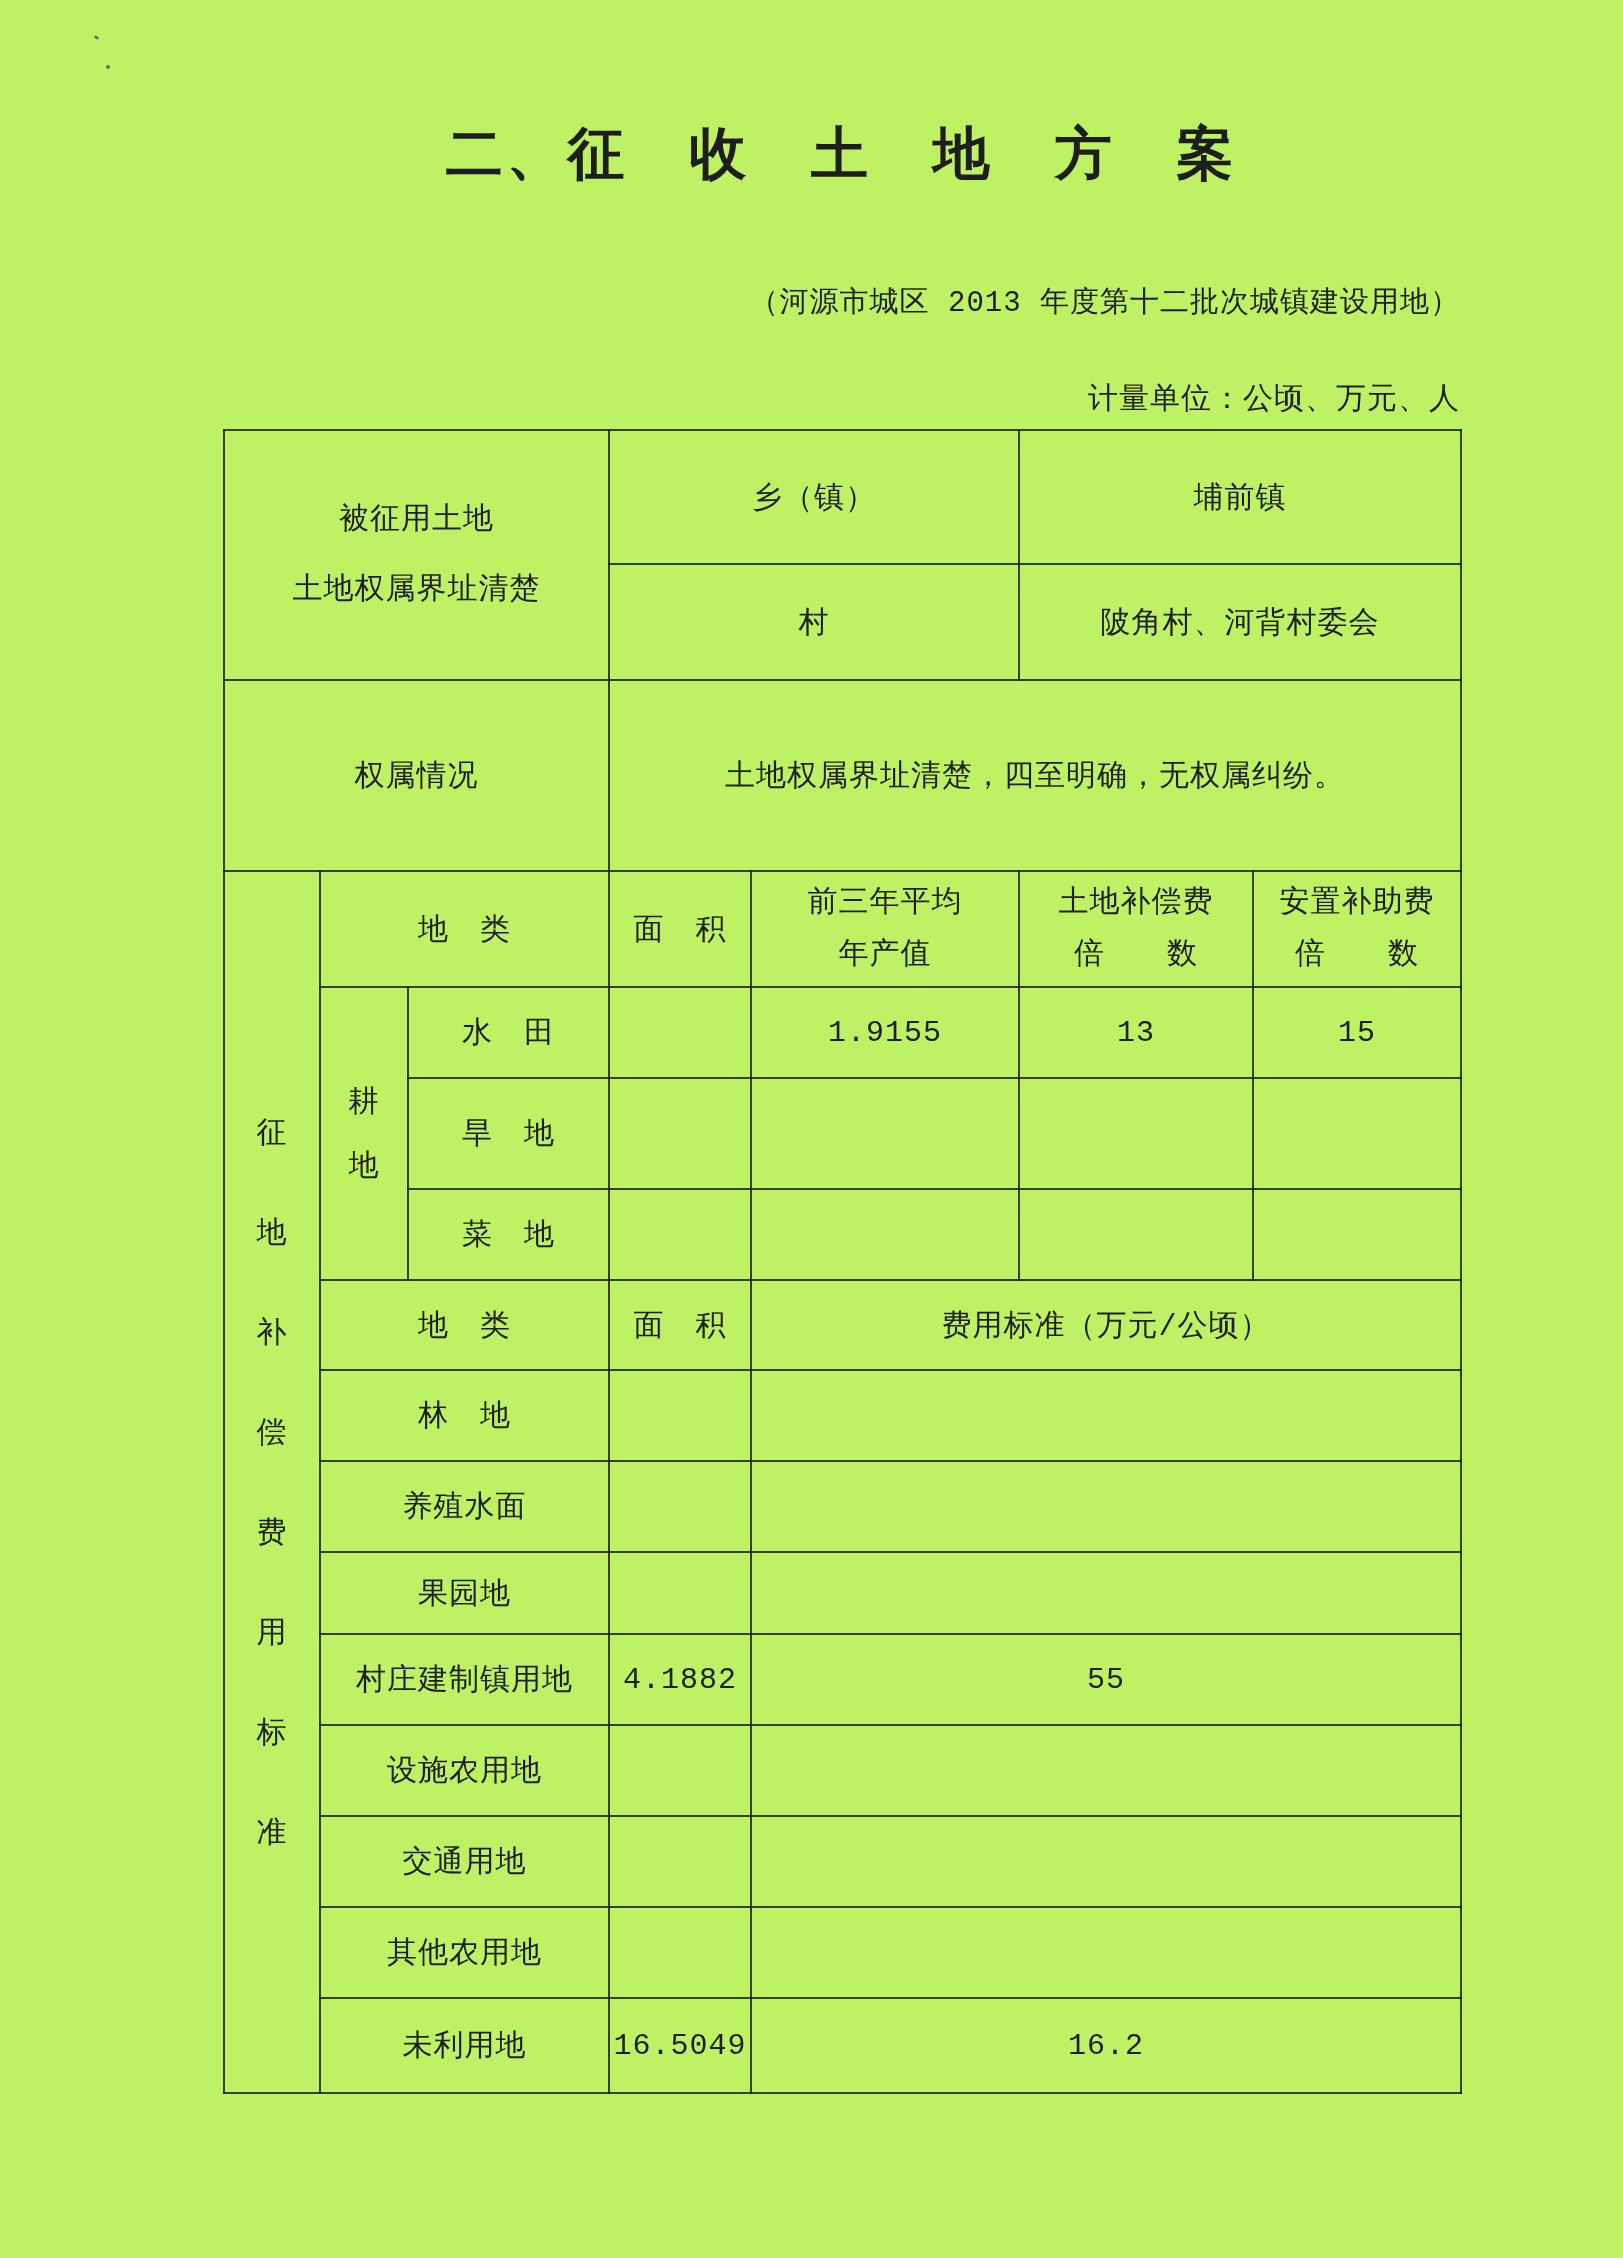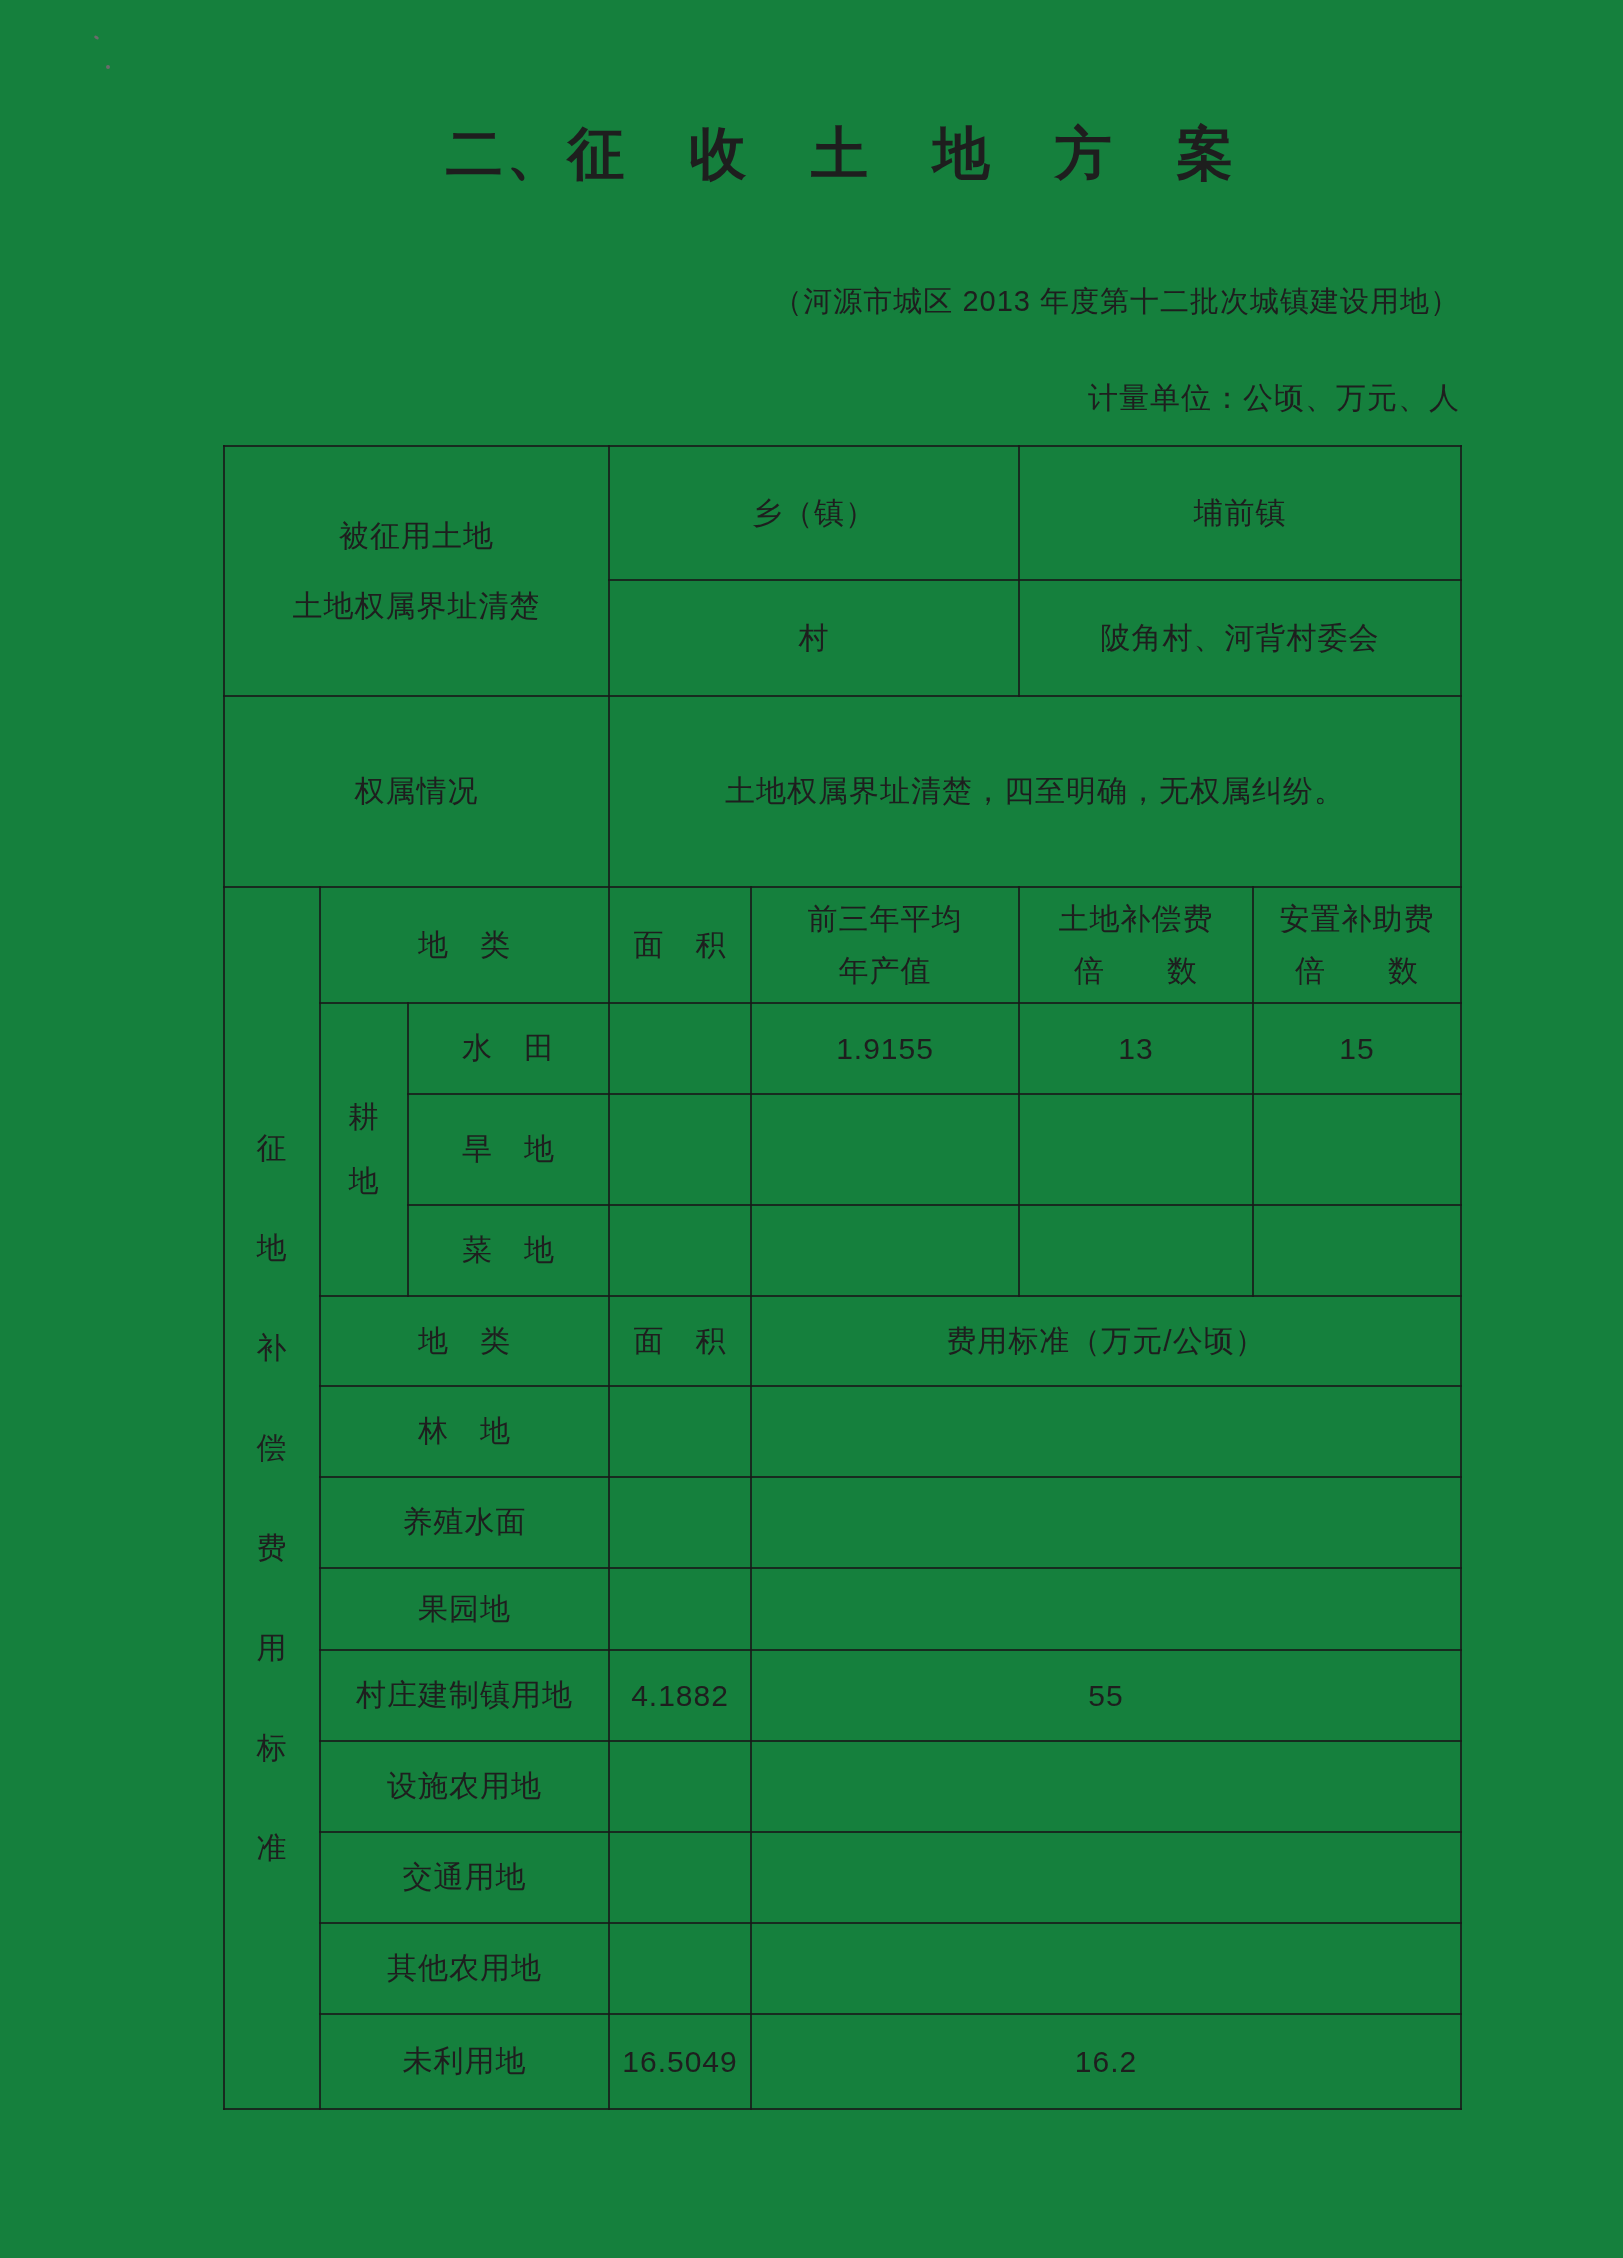--- a/index.html
+++ b/index.html
@@ -1,20 +1,20 @@
 <!DOCTYPE html>
 <html><head>
 <meta charset="utf-8">
 <style>
   html,body{margin:0;padding:0;background:#e8e8e6;}
   .sheet{
     position:relative;
     width:1623px;height:2258px;
-    background:#15803d;
-    font-family:Liberation Sans, sans-serif;
+    background:#bef264;
+    font-family:Liberation Mono, monospace;
     color:#1e1e1e;
     overflow:hidden;
   }
   .speck{position:absolute;background:#6b6b6b;border-radius:50%;}
   .speck.s1{left:94px;top:36px;width:4.9px;height:2.9px;transform:rotate(35deg);}
   .speck.s2{left:106px;top:65px;width:3.9px;height:3.9px;}
 
   .doc-title{
     position:absolute;left:223px;top:116px;width:1237px;
     text-align:center;
@@ -33,21 +33,20 @@
     text-align:right;
     font-size:30px;
     letter-spacing:1px;
   }
 
   table.acq{
     position:absolute;left:223px;top:429px;
     width:1237px;
     border-collapse:collapse;
     table-layout:fixed;
-    margin-top:16px;
   }
   table.acq td{
     border:2px solid rgba(25,25,25,0.82);
     text-align:center;
     vertical-align:middle;
     font-size:30px;
     padding:0;
     letter-spacing:1px;
   }
   td.left{text-align:left;padding-left:25.5px;padding-right:9.8px;}

